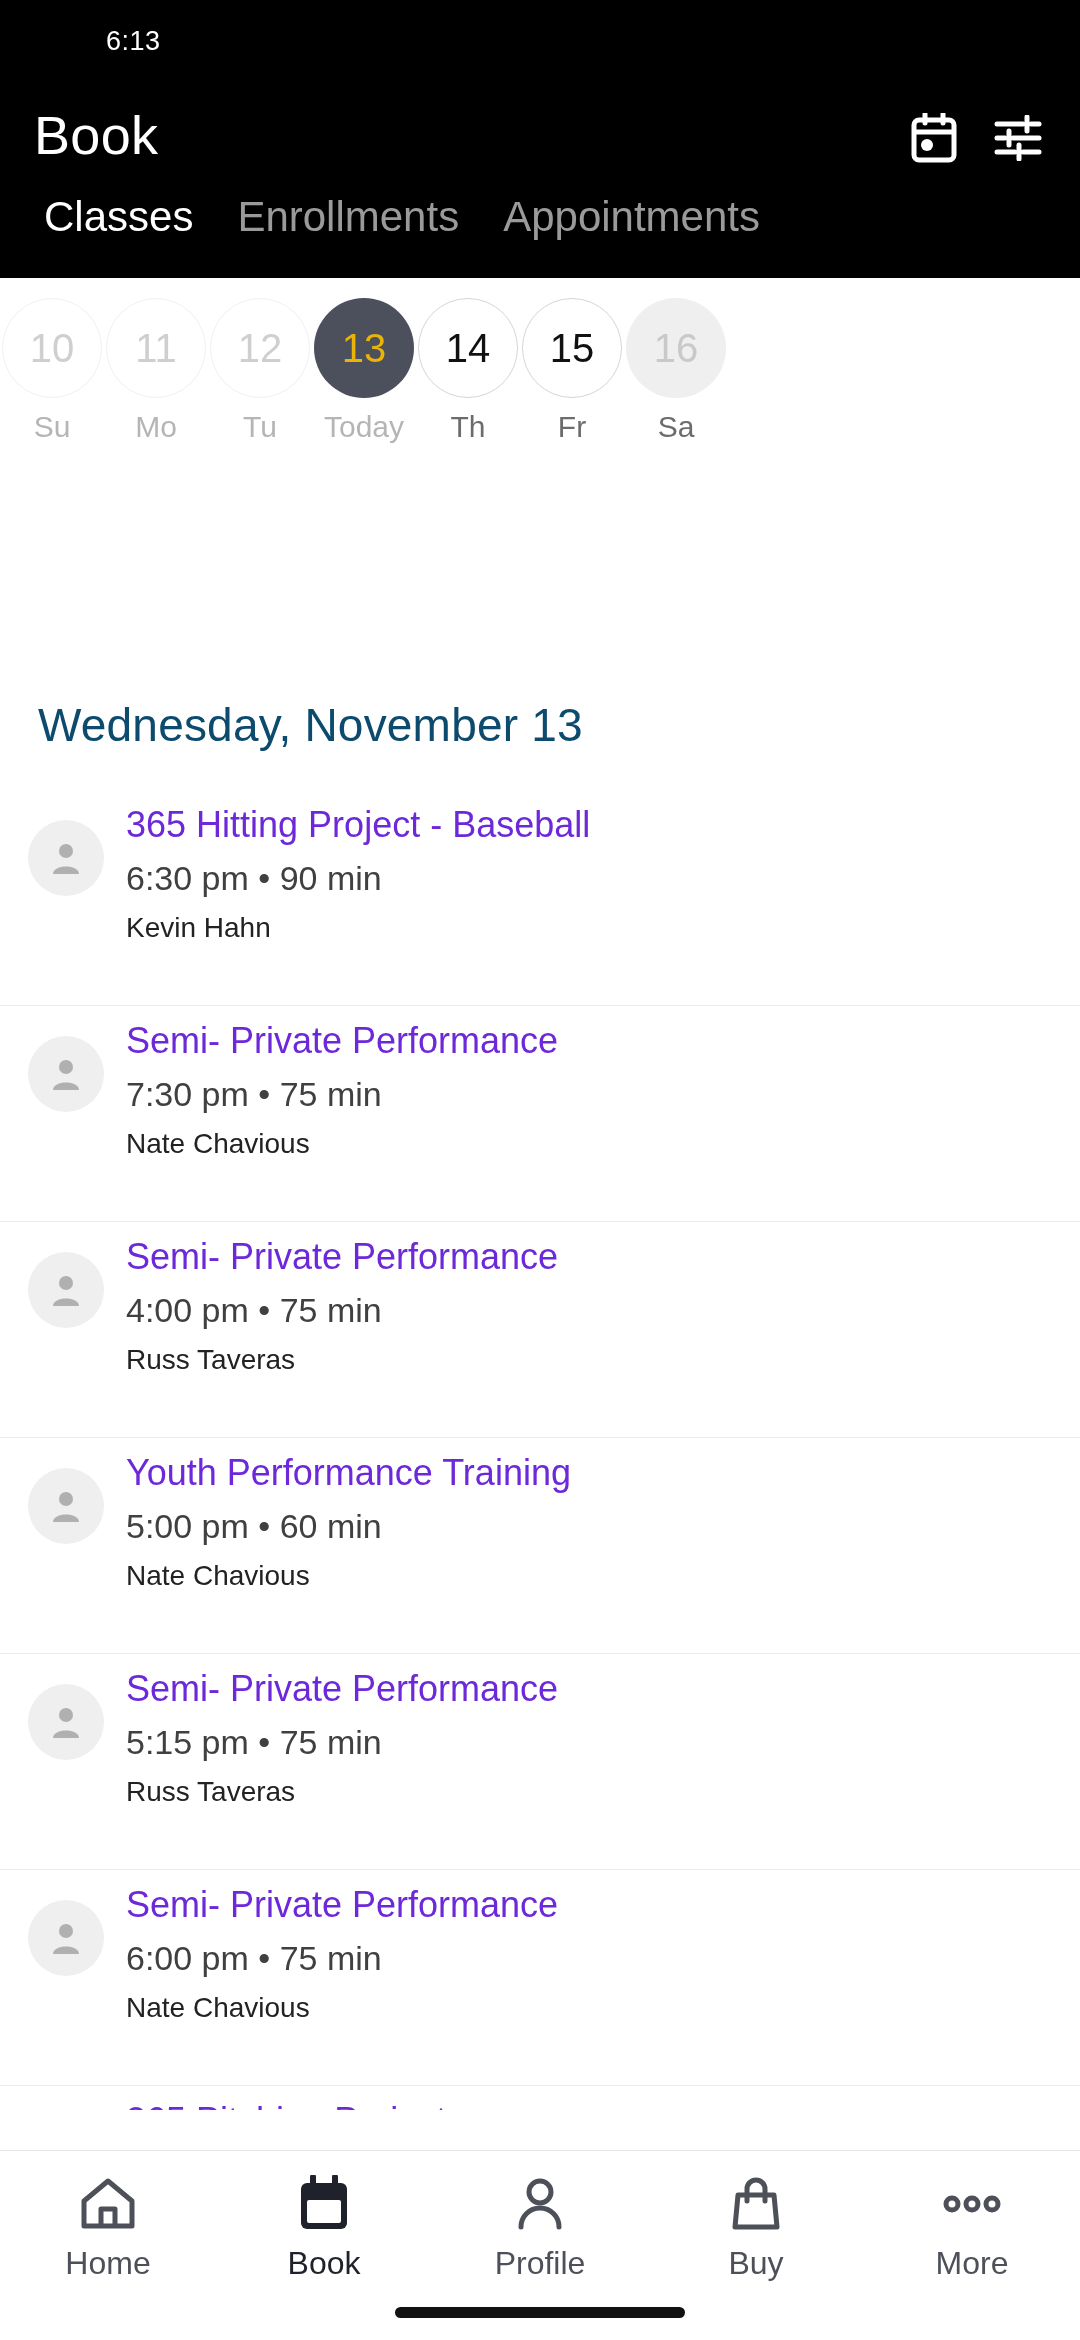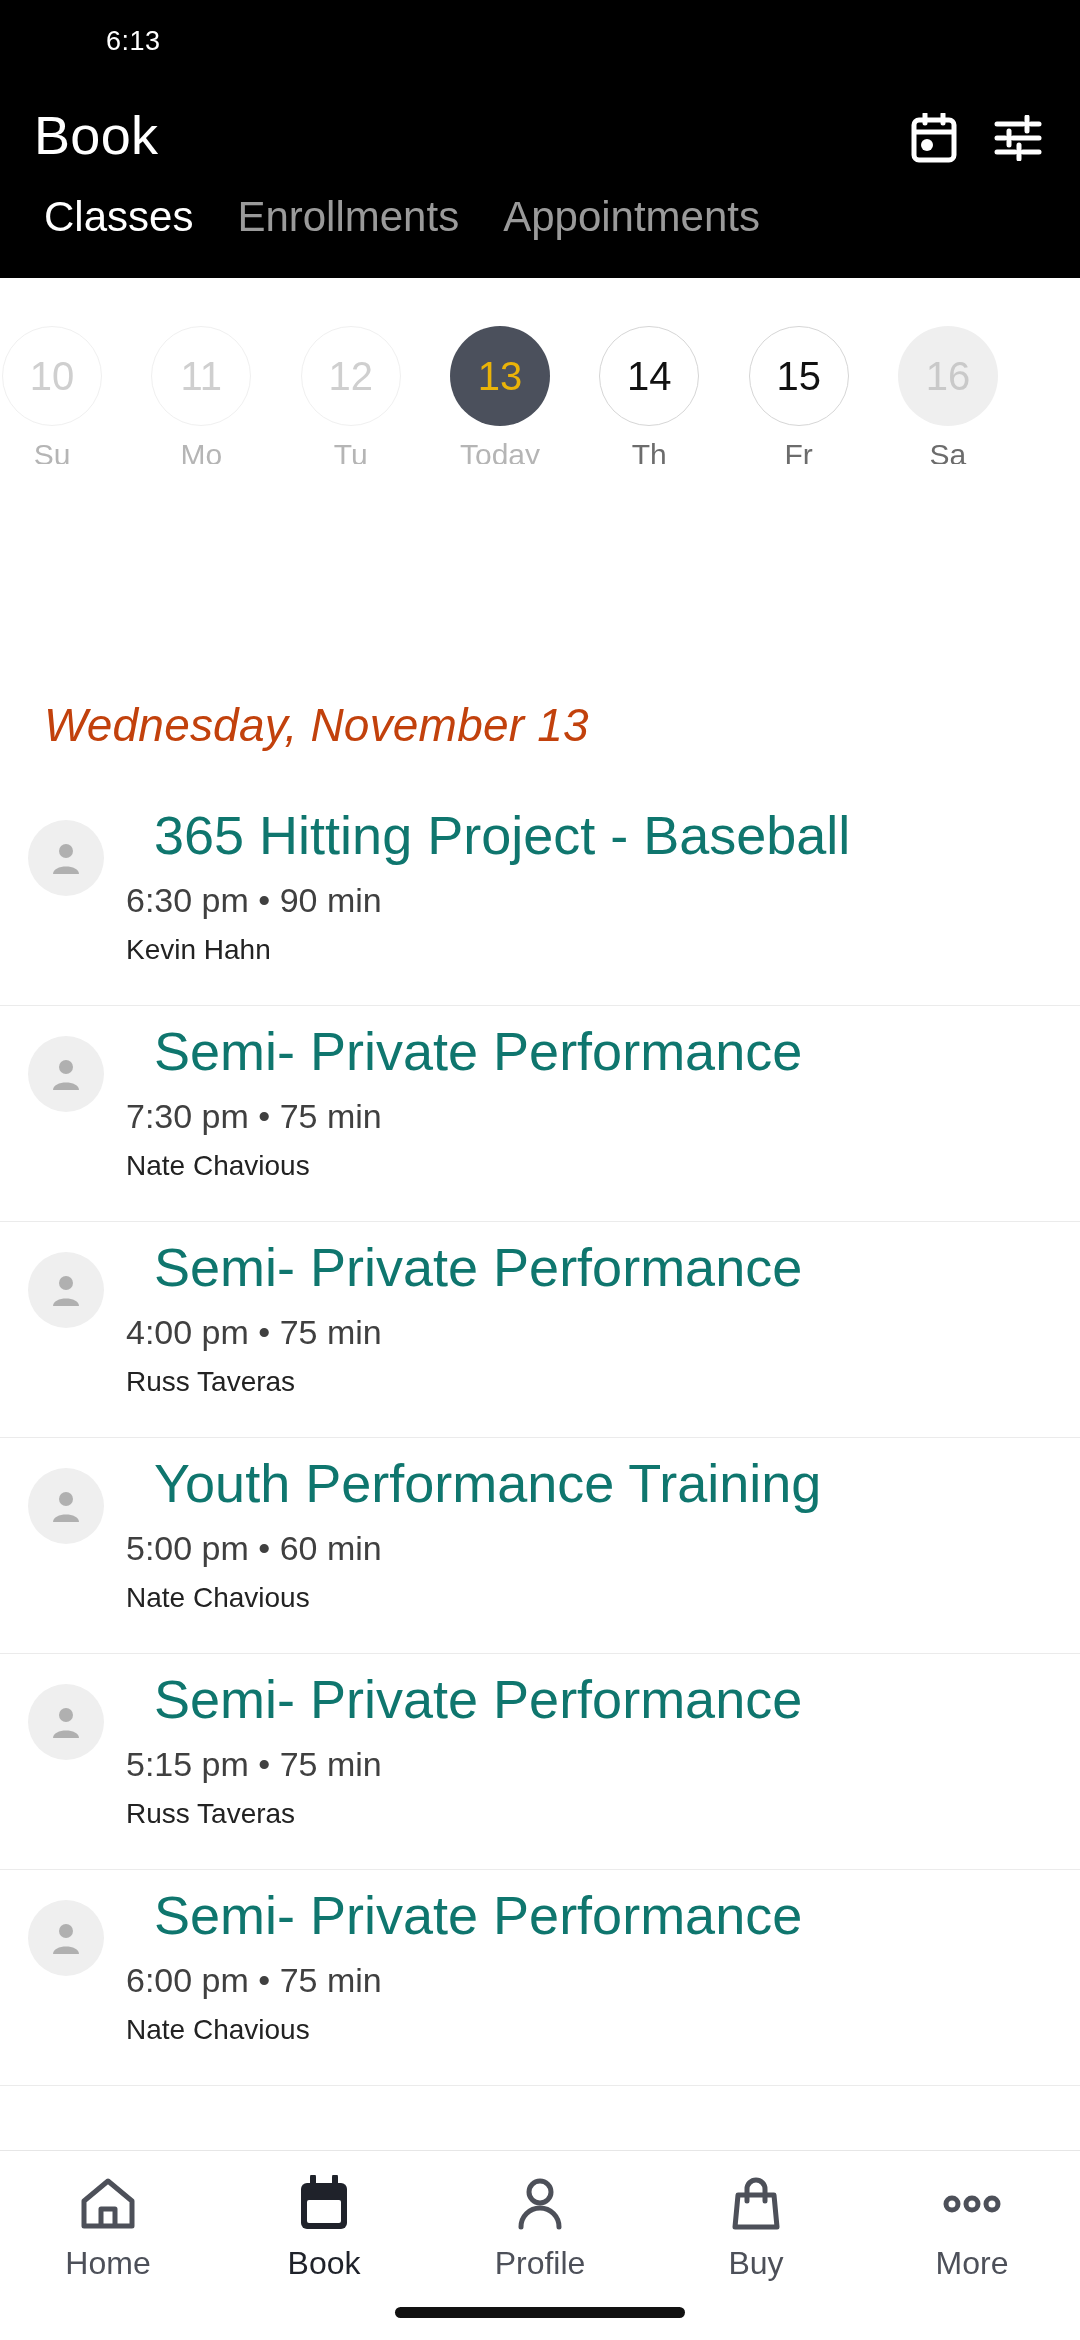--- a/index.html
+++ b/index.html
@@ -101,24 +101,23 @@
   
   .datestrip {
     position: absolute;
     left: 0;
     top: 278px;
     width: 1000px;
     height: 186px;
     background: #ffffff;
     display: flex;
     align-items: flex-start;
-    padding-top: 48px;
+    padding-top: 20px;
     box-sizing: border-box;
     overflow: hidden;
-    justify-content: space-between;
   }
   .daycell {
     width: 104px;
     flex: 0 0 104px;
     display: flex;
     flex-direction: column;
     align-items: center;
     cursor: pointer;
   }
   .daycircle {
@@ -156,26 +155,25 @@
     font-size: 30px;
     color: #b5b5b5;
   }
   .daylabel.dark {
     color: #6c6c6c;
   }
 
   
   .dateheading {
     position: absolute;
-    left: 44px;
+    left: 38px;
     top: 698px;
     font-size: 46px;
-    color: #c2410c;
+    color: #0c4a6e;
     letter-spacing: 0.2px;
-    font-style: italic;
   }
 
   
   .classlist {
     position: absolute;
     left: 0;
     top: 790px;
     width: 1080px;
     height: 1320px;
     overflow: hidden;
@@ -203,25 +201,24 @@
     align-items: center;
     justify-content: center;
   }
   .classbody {
     position: absolute;
     left: 126px;
     top: 14px;
     right: 24px;
   }
   .classtitle {
-    font-size: 54px;
-    color: #0f766e;
+    font-size: 36px;
+    color: #6d28d9;
     line-height: 1.18;
     white-space: nowrap;
-    margin-left: 28px;
   }
   .classmeta {
     margin-top: 12px;
     font-size: 34px;
     color: #404040;
     line-height: 1.2;
   }
   .classcoach {
     margin-top: 12px;
     font-size: 28px;

